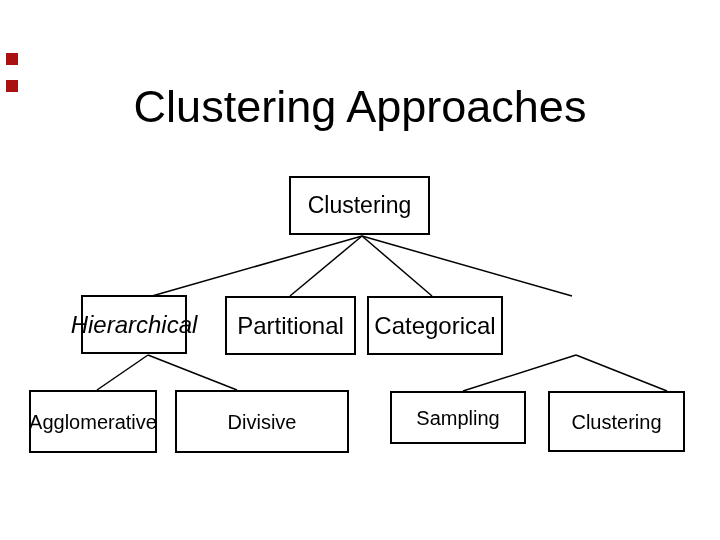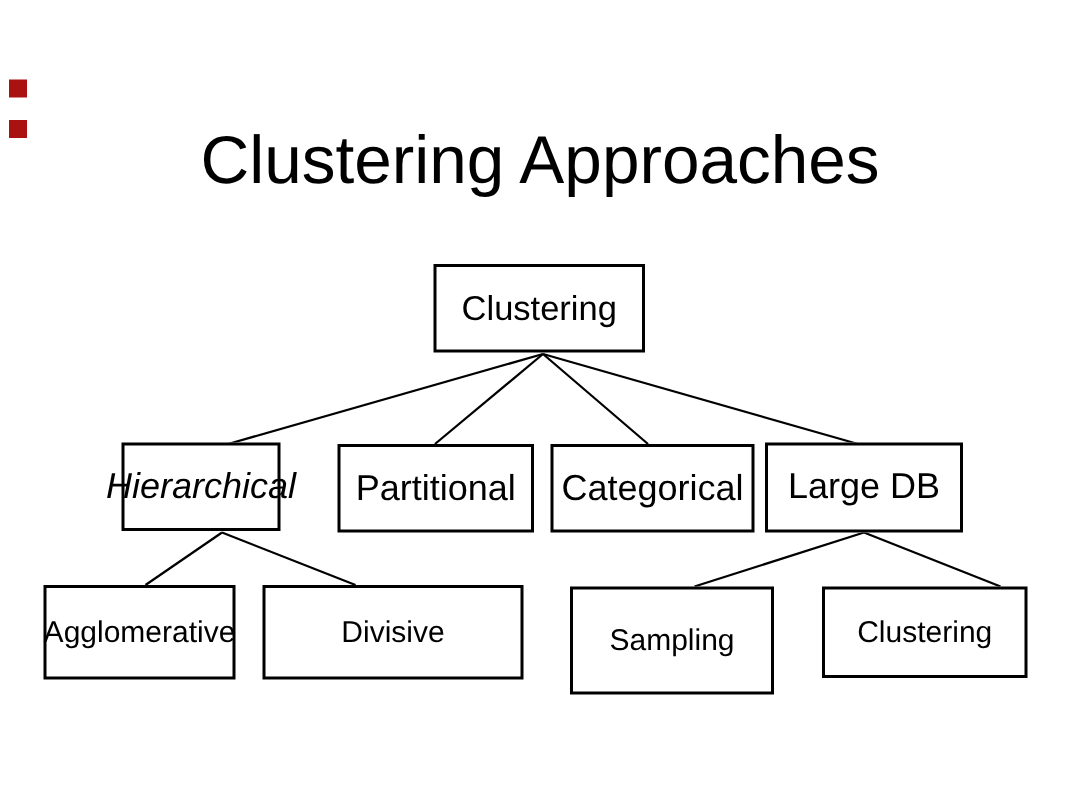--- a/index.html
+++ b/index.html
@@ -57,21 +57,21 @@
   .lvl2 { font-size: 24px; }
   .lvl3 { font-size: 20px; }
 
   .node-clustering    { left: 289px; top: 132px; width: 141px; height: 59px; }
   .node-hierarchical  { left:  81px; top: 251px; width: 106px; height: 59px; font-style: italic; }
   .node-partitional   { left: 225px; top: 252px; width: 131px; height: 59px; }
   .node-categorical   { left: 367px; top: 252px; width: 136px; height: 59px; }
   .node-largedb       { left: 510px; top: 251px; width: 132px; height: 60px; }
   .node-agglomerative { left:  29px; top: 346px; width: 128px; height: 63px; }
   .node-divisive      { left: 175px; top: 346px; width: 174px; height: 63px; }
-  .node-sampling      { left: 380px; top: 347px; width: 136px; height: 72px; }
+  .node-sampling      { left: 390px; top: 347px; width: 136px; height: 53px; }
   .node-compression   { left: 548px; top: 347px; width: 137px; height: 61px; }
 
   .connectors line {
     stroke: #000000;
     stroke-width: 1.5;
   }
 </style>
 </head>
 <body>
 
@@ -91,20 +91,19 @@
     <line x1="148" y1="311" x2="237" y2="346"></line>
     <line x1="576" y1="311" x2="463" y2="347"></line>
     <line x1="576" y1="311" x2="667" y2="347"></line>
   </svg>
 
   <div class="node lvl1 node-clustering">Clustering</div>
 
   <div class="node lvl2 node-hierarchical">Hierarchical</div>
   <div class="node lvl2 node-categorical">Categorical</div>
   <div class="node lvl2 node-partitional">Partitional</div>
-  <div class="node lvl2 node-largedb">Large DB</div>
 
   <div class="node lvl3 node-agglomerative">Agglomerative</div>
   <div class="node lvl3 node-divisive">Divisive</div>
   <div class="node lvl3 node-sampling">Sampling</div>
   <div class="node lvl3 node-compression">Clustering</div>
 
 </div>
 
 </body></html>

